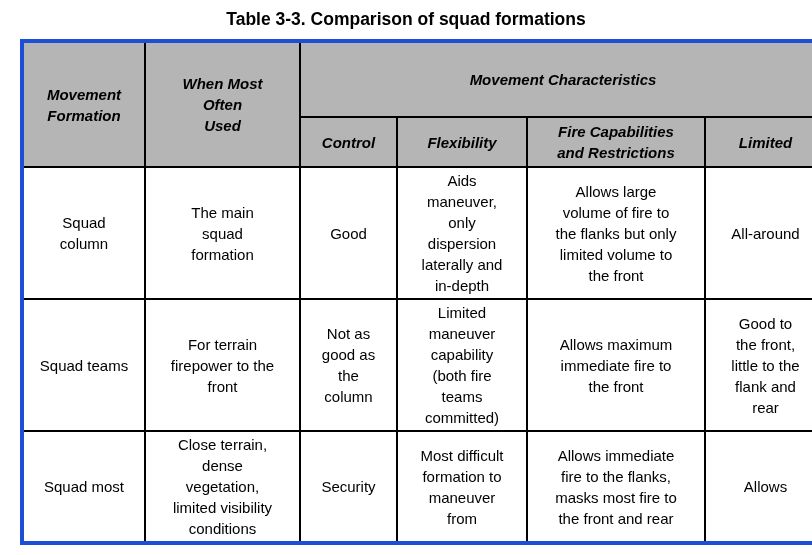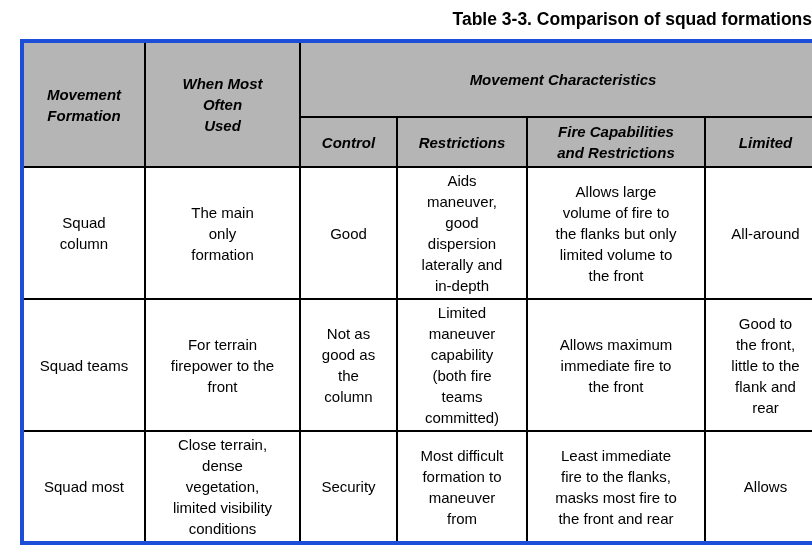--- a/index.html
+++ b/index.html
@@ -7,21 +7,21 @@
     padding: 0;
     width: 812px;
     height: 555px;
     background: #ffffff;
     overflow: hidden;
     font-family: "Liberation Sans", "DejaVu Sans", sans-serif;
     color: #000;
   }
   .page-title {
     margin-top: 8px;
-    text-align: right;
+    text-align: center;
     font-size: 17.5px;
     font-weight: bold;
     line-height: 22px;
   }
   table.squad-table {
     border-collapse: collapse;
     table-layout: fixed;
     width: 805px;
     margin: 9px 0 0 20px;
     border: 4px solid #1d4ed8;
@@ -66,37 +66,37 @@
     <tr class="hdr-top">
       <th rowspan="2">Movement
 Formation</th>
       <th rowspan="2">When Most
 Often
 Used</th>
       <th colspan="4">Movement Characteristics</th>
     </tr>
     <tr class="hdr-sub">
       <th>Control</th>
-      <th>Restrictions</th>
+      <th>Flexibility</th>
       <th>Fire Capabilities
 and Restrictions</th>
       <th>Limited</th>
     </tr>
   </thead>
   <tbody>
     <tr class="row-1">
       <td>Squad
 column</td>
       <td>The main
-only
+squad
 formation</td>
       <td>Good</td>
       <td>Aids
 maneuver,
-good
+only
 dispersion
 laterally and
 in-depth</td>
       <td>Allows large
 volume of fire to
 the flanks but only
 limited volume to
 the front</td>
       <td>All-around</td>
     </tr>
@@ -129,20 +129,20 @@
       <td>Close terrain,
 dense
 vegetation,
 limited visibility
 conditions</td>
       <td>Security</td>
       <td>Most difficult
 formation to
 maneuver
 from</td>
-      <td>Least immediate
+      <td>Allows immediate
 fire to the flanks,
 masks most fire to
 the front and rear</td>
       <td>Allows</td>
     </tr>
   </tbody>
 </table>
 
 </body></html>

